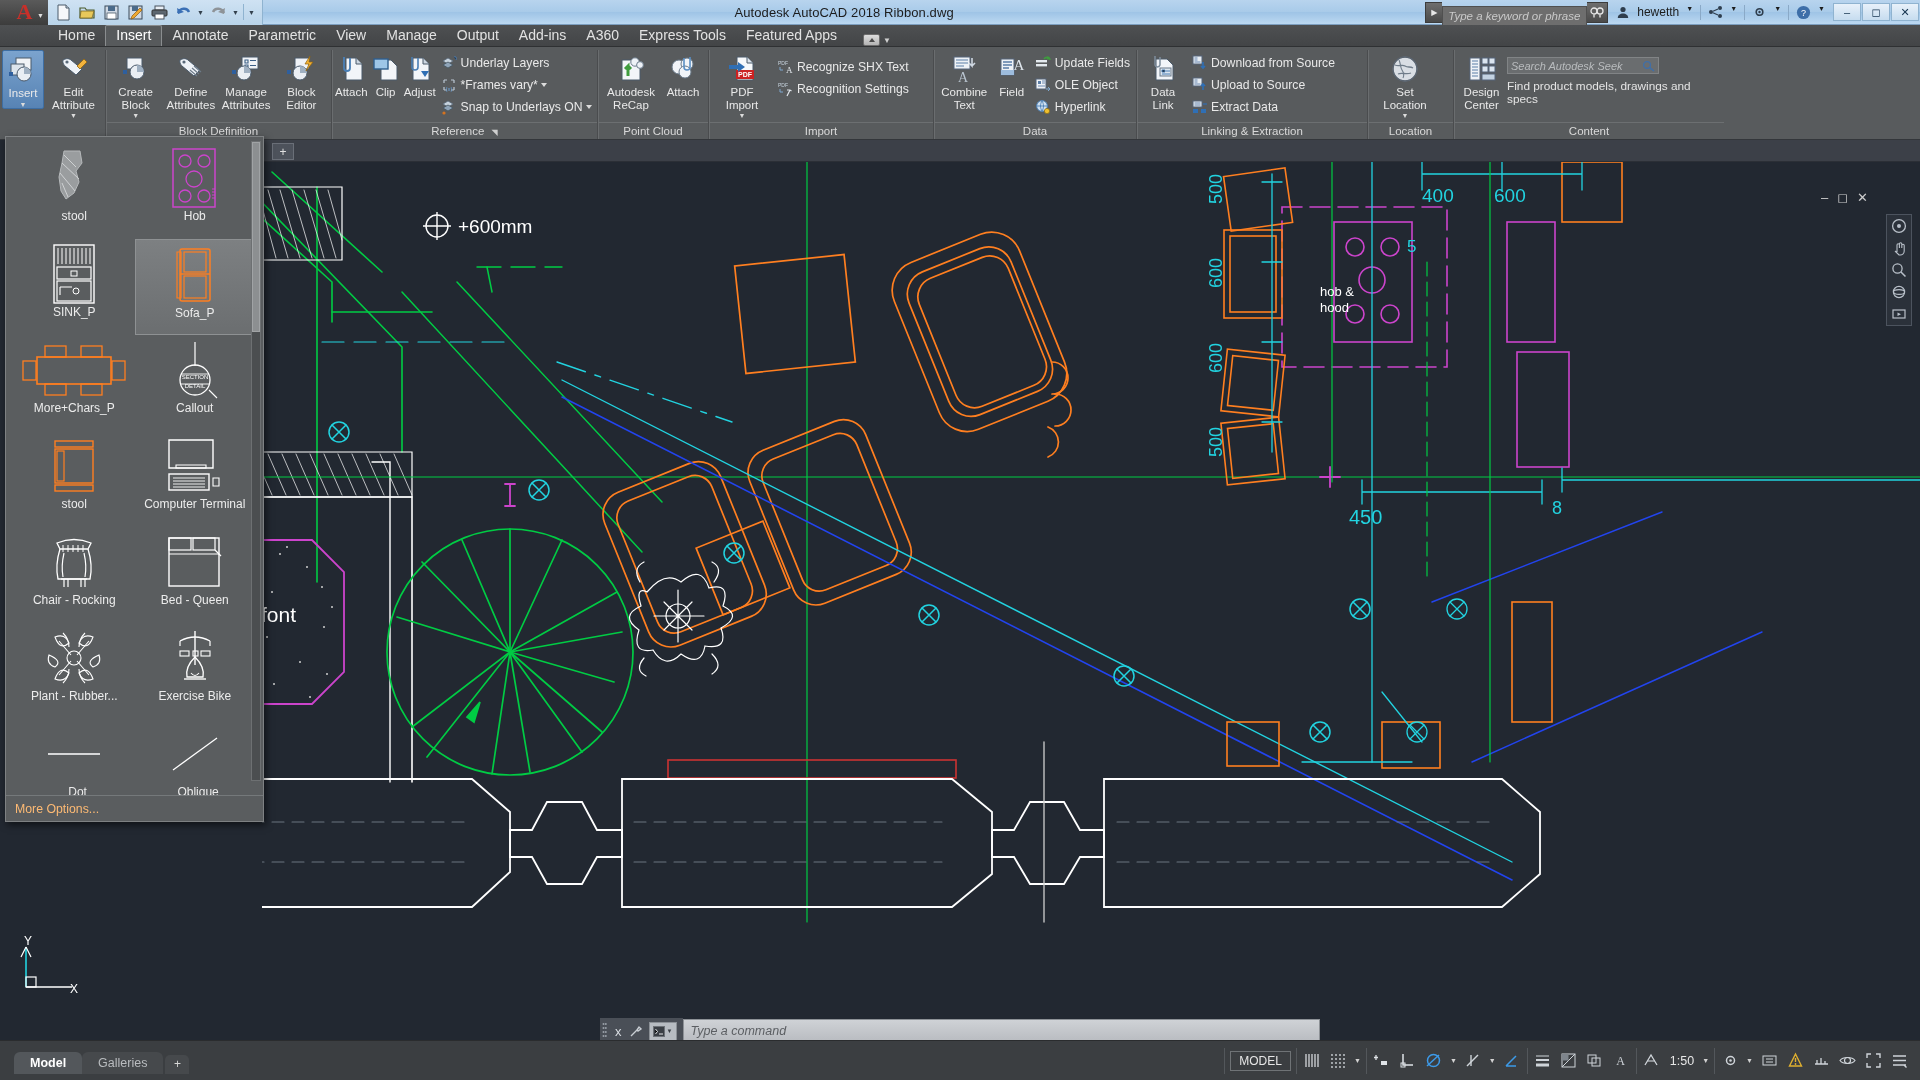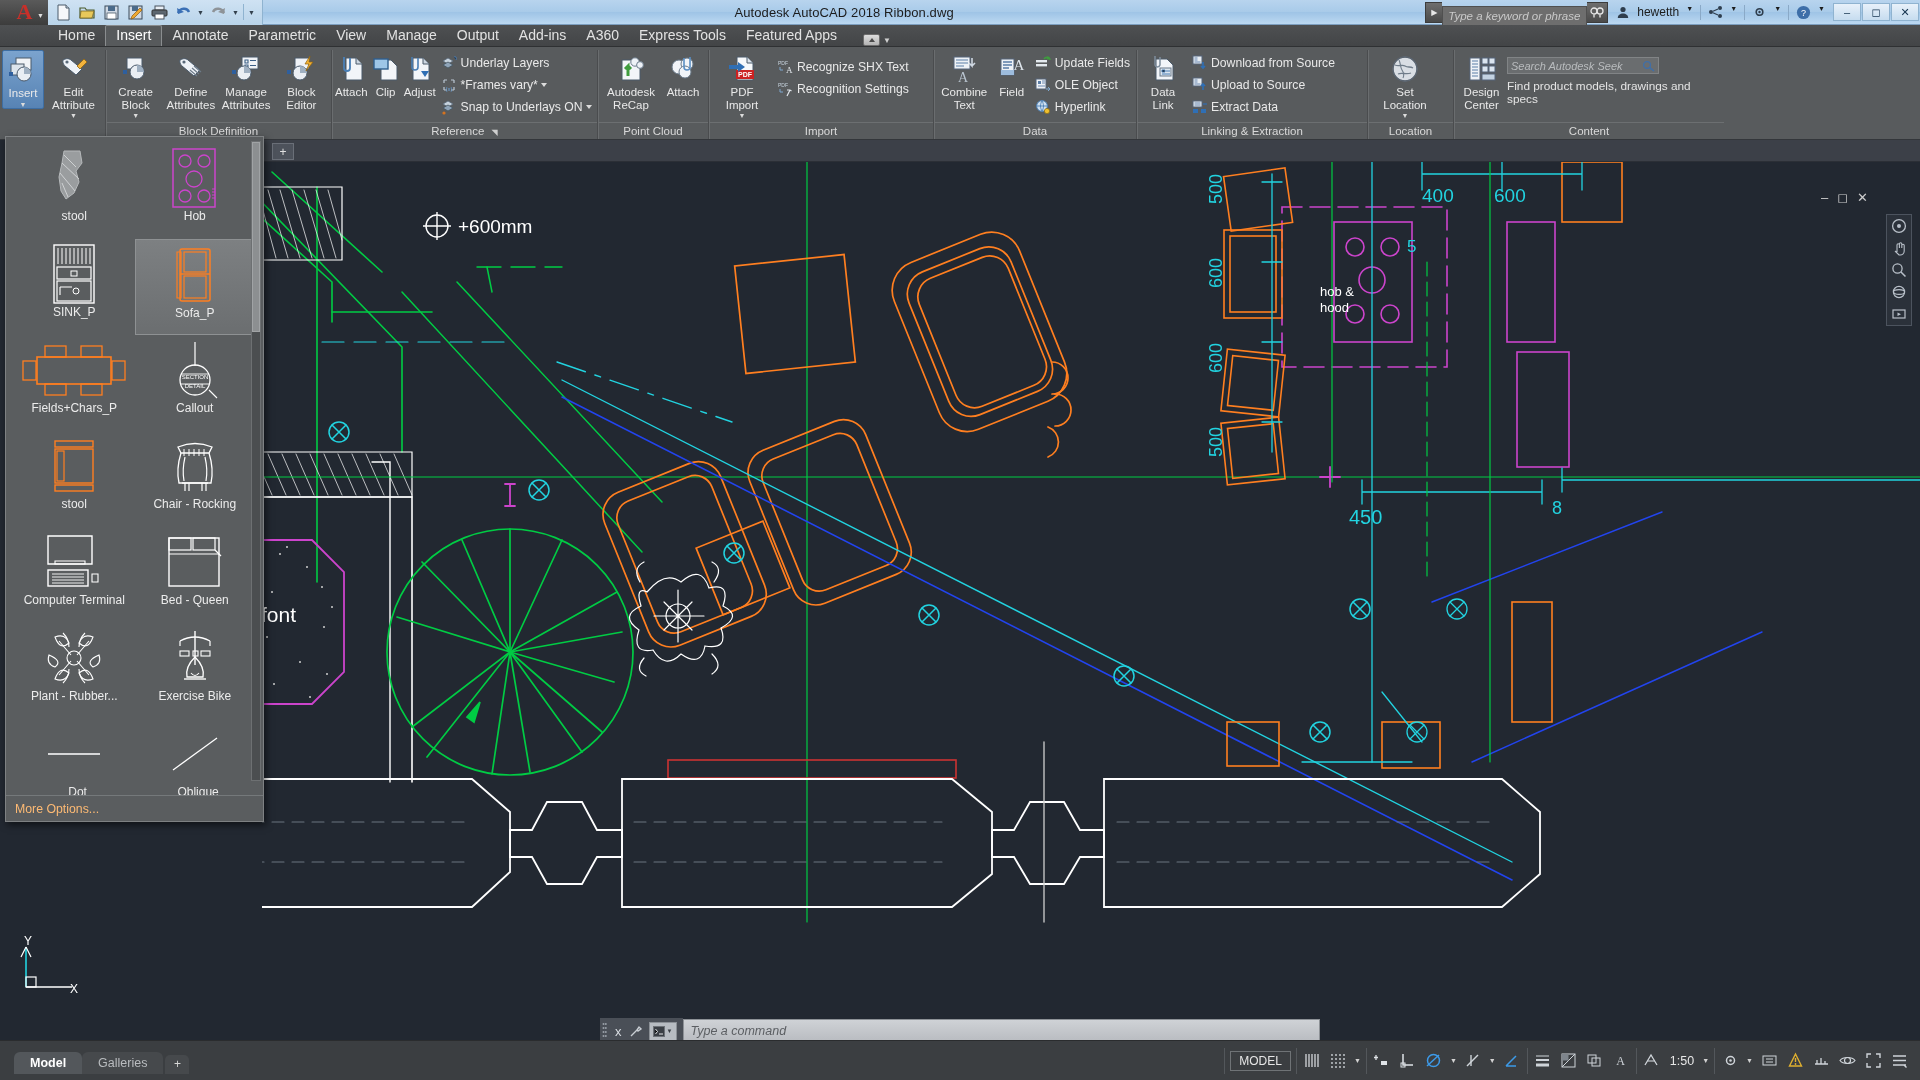--- a/index.html
+++ b/index.html
@@ -1290,21 +1290,21 @@
           <svg width="110" height="52" viewBox="0 0 110 52">
               <rect x="18" y="13" width="74" height="27" fill="none" stroke="#ff7f20" stroke-width="1.6"></rect>
               <rect x="26" y="2" width="21" height="11" fill="none" stroke="#ff7f20" stroke-width="1.3"></rect>
               <rect x="62" y="2" width="21" height="11" fill="none" stroke="#ff7f20" stroke-width="1.3"></rect>
               <rect x="26" y="40" width="21" height="11" fill="none" stroke="#ff7f20" stroke-width="1.3"></rect>
               <rect x="62" y="40" width="21" height="11" fill="none" stroke="#ff7f20" stroke-width="1.3"></rect>
               <rect x="4" y="17" width="13" height="19" fill="none" stroke="#ff7f20" stroke-width="1.3"></rect>
               <rect x="93" y="17" width="13" height="19" fill="none" stroke="#ff7f20" stroke-width="1.3"></rect>
             </svg>
         </div>
-        <div class="gal-label">Fields+Chars_P</div>
+        <div class="gal-label">More+Chars_P</div>
       </div>
 
       <div class="gal-item">
         <div class="thumb">
           <svg width="60" height="60" viewBox="0 0 60 60">
               <path d="M30 2v24" stroke="#ffffff" stroke-width="1.2"></path>
               <circle cx="30" cy="40" r="15" fill="none" stroke="#ffffff" stroke-width="1.3"></circle>
               <path d="M16 34h28M16 44h28" stroke="#ffffff" stroke-width=".9"></path>
               <text x="30" y="39" font-size="6" fill="#ffffff" text-anchor="middle" font-family="Liberation Sans">SECTION</text>
               <text x="30" y="48" font-size="6" fill="#ffffff" text-anchor="middle" font-family="Liberation Sans">DETAIL</text>
@@ -1321,43 +1321,43 @@
               <rect x="7" y="10" width="38" height="34" fill="none" stroke="#ff7f20" stroke-width="1.4"></rect>
               <rect x="9" y="12" width="7" height="30" fill="none" stroke="#ff7f20" stroke-width="1.2"></rect>
               <rect x="7" y="46" width="38" height="6" fill="none" stroke="#ff7f20" stroke-width="1.4"></rect>
             </svg>
         </div>
         <div class="gal-label">stool</div>
       </div>
 
       <div class="gal-item">
         <div class="thumb">
+          <svg width="62" height="56" viewBox="0 0 62 56">
+              <path d="M5 2h44v28H5z" fill="none" stroke="#ffffff" stroke-width="1.4"></path>
+              <path d="M12 27h30v3H12z" fill="none" stroke="#ffffff" stroke-width="1.1"></path>
+              <rect x="5" y="36" width="40" height="16" fill="none" stroke="#ffffff" stroke-width="1.4"></rect>
+              <path d="M9 40h32M9 43h32M9 46h32M9 49h32" stroke="#ffffff" stroke-width=".9"></path>
+              <path d="M49 40h6v8h-6z" fill="none" stroke="#ffffff" stroke-width="1.1"></path>
+            </svg>
+        </div>
+        <div class="gal-label">Computer Terminal</div>
+      </div>
+
+      <div class="gal-item">
+        <div class="thumb">
           <svg width="58" height="58" viewBox="0 0 58 58">
               <path d="M12 10 q17 -7 34 0 l-3 6 H15z" fill="none" stroke="#ffffff" stroke-width="1.3"></path>
               <path d="M18 12v7M23 12v7M28 12v7M33 12v7M38 12v7" stroke="#ffffff" stroke-width="1"></path>
               <path d="M15 16 q-5 16 -2 30 h32 q3 -14 -2 -30" fill="none" stroke="#ffffff" stroke-width="1.3"></path>
               <path d="M19 20 q-3 13 -1 24M39 20 q3 13 1 24" fill="none" stroke="#ffffff" stroke-width="1.2"></path>
               <path d="M16 46h26" stroke="#ffffff" stroke-width="1.3"></path>
               <path d="M19 46v8M23 46v8M36 46v8M40 46v8" stroke="#ffffff" stroke-width="1.2"></path>
             </svg>
         </div>
         <div class="gal-label">Chair - Rocking</div>
-      </div>
-
-      <div class="gal-item">
-        <div class="thumb">
-          <svg width="62" height="56" viewBox="0 0 62 56">
-              <path d="M5 2h44v28H5z" fill="none" stroke="#ffffff" stroke-width="1.4"></path>
-              <path d="M12 27h30v3H12z" fill="none" stroke="#ffffff" stroke-width="1.1"></path>
-              <rect x="5" y="36" width="40" height="16" fill="none" stroke="#ffffff" stroke-width="1.4"></rect>
-              <path d="M9 40h32M9 43h32M9 46h32M9 49h32" stroke="#ffffff" stroke-width=".9"></path>
-              <path d="M49 40h6v8h-6z" fill="none" stroke="#ffffff" stroke-width="1.1"></path>
-            </svg>
-        </div>
-        <div class="gal-label">Computer Terminal</div>
       </div>
 
       <div class="gal-item">
         <div class="thumb">
           <svg width="60" height="56" viewBox="0 0 60 56">
               <rect x="4" y="4" width="50" height="48" fill="none" stroke="#ffffff" stroke-width="1.4"></rect>
               <rect x="4" y="4" width="22" height="12" fill="none" stroke="#ffffff" stroke-width="1.2"></rect>
               <rect x="28" y="4" width="22" height="12" fill="none" stroke="#ffffff" stroke-width="1.2"></rect>
               <path d="M50 16l6 6" stroke="#ffffff" stroke-width="1.2"></path>
               <path d="M4 20h50" stroke="#ffffff" stroke-width="1.1"></path>

